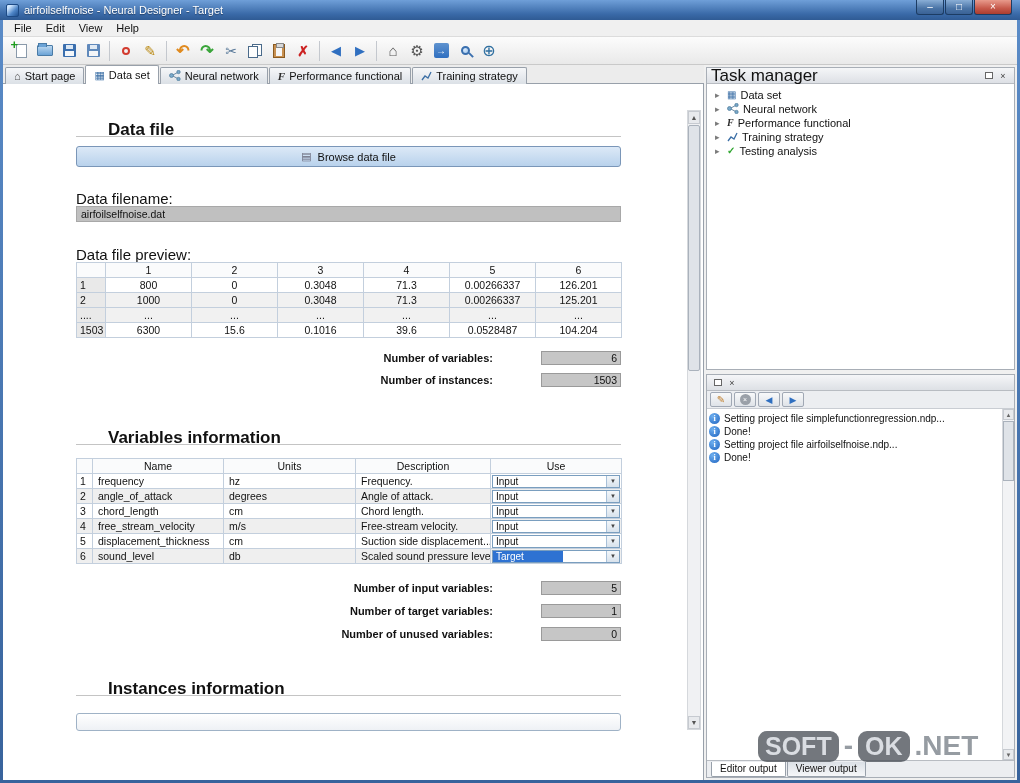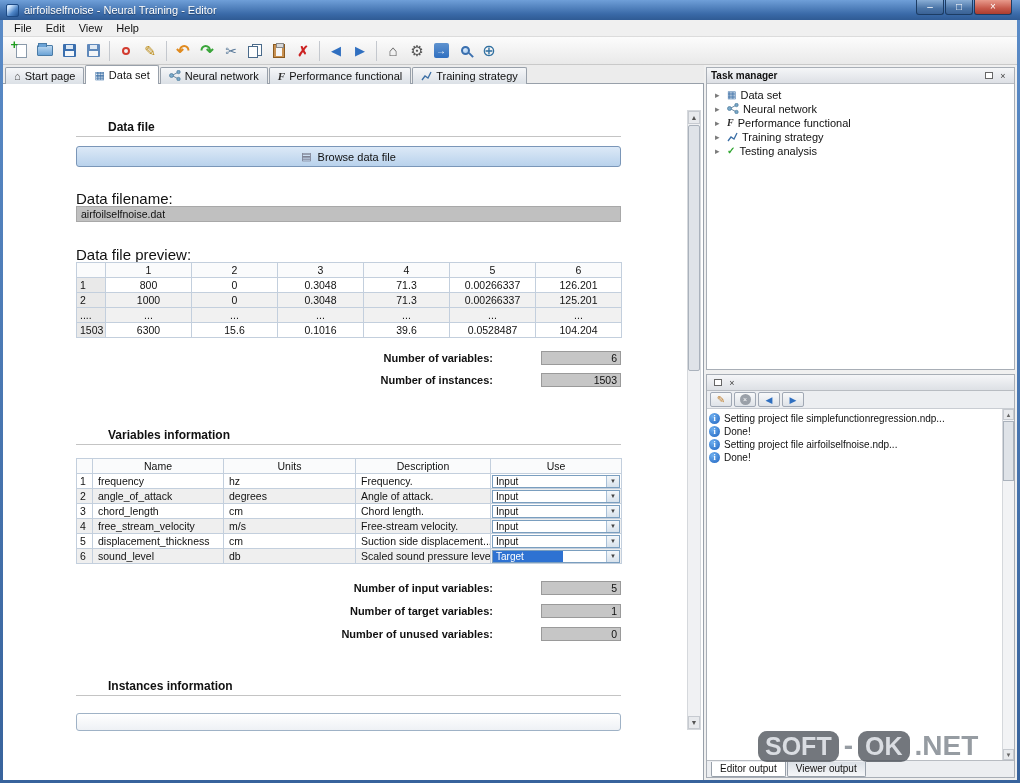--- a/index.html
+++ b/index.html
@@ -71,21 +71,21 @@
   .tab { display:inline-flex; align-items:center; gap:4px; height:17px; padding:0 8px;
     border:1px solid #98a0aa; border-bottom:none; border-radius:2px 2px 0 0;
     background:linear-gradient(#f6f7f9,#dbe0e6); margin-right:1px; position:relative; top:1px; white-space:nowrap; }
   .tab.active { background:#fff; height:19px; z-index:2; }
   .tab .ticon { font-size:11px; line-height:11px; }
   .ic-grid { color:#3a6ea5; font-size:11px; }
   .ic-F { font-family:"Liberation Serif", serif; font-style:italic; font-weight:bold; font-size:12px; color:#2a2a2a; }
   .ic-check { color:#2fa52f; font-weight:bold; font-size:11px; }
   .editor-view { position:relative; flex:1; background:#fff; border-right:1px solid #98a0aa; overflow:hidden; }
   
-  .sec-heading { position:absolute; font-weight:bold; font-size:12px;padding-left:32px; }
+  .sec-heading { position:absolute; font-weight:bold; font-size:17px;padding-left:32px; }
   .sec-line { position:absolute; left:73px; width:545px; height:1px; background:#c4c4c4; }
   .plain-label { position:absolute; font-size:15px; }
   .browse-btn { position:absolute; left:73px; width:545px; height:21px; border:1px solid #7a96b8; border-radius:3px;
     background:linear-gradient(#dcE9f7,#b9d2ec); display:flex; align-items:center; justify-content:center; gap:6px; }
   .ic-browse { color:#667; font-size:11px; }
   .filename-field { position:absolute; left:73px; width:545px; height:16px; background:#c0c0c0;
     border:1px solid #a8a8a8; line-height:14px; padding:0 4px; font-size:10.5px; }
   table { border-collapse:collapse; table-layout:fixed; font-size:10.5px; }
   .ptable,.vtable { position:absolute; left:73px; width:545px; }
   .ptable th,.ptable td,.vtable th,.vtable td { border:1px solid #c3cfdd; height:15px; padding:0 5px;
@@ -116,21 +116,21 @@
   .vsb .arr { position:absolute; left:0; width:12px; height:13px; background:#e8eaed; border:1px solid #c6cad0;
     font-size:7px; color:#555; display:flex; align-items:center; justify-content:center; }
   .vsb .arr.up { top:0; } .vsb .arr.down { bottom:0; }
   .vsb .thumb { position:absolute; left:0; top:14px; width:12px; height:246px; background:#dfe3e8;
     border:1px solid #aab2bc; border-radius:2px; }
   
   .side-pane { width:313px; background:#f0f0f0; padding:2px 2px 0 2px; display:flex; flex-direction:column; }
   .panel { border:1px solid #a8aeb6; background:#fff; display:flex; flex-direction:column; }
   .panel-hd { height:16px; display:flex; align-items:center; padding:0 4px;
     background:linear-gradient(#f5f6f8,#dde0e5); border-bottom:1px solid #b8bcc2; }
-  .panel-hd .ttl { flex:1; font-size:10px;font-weight:bold; }
+  .panel-hd .ttl { flex:1; font-size:17px; }
   .hd-ic { width:14px; height:12px; display:flex; align-items:center; justify-content:center;
     font-size:9px; color:#444; }
   .hd-float { width:8px; height:7px; border:1px solid #666; background:#fff; }
   .tm-body { flex:1; background:#fff; padding-top:4px; }
   .tree-item { display:flex; align-items:center; gap:4px; height:14px; padding-left:8px; }
   .expander { color:#7a7a7a; font-size:9px; width:8px; }
   .tree-item .ticon { font-size:10px; line-height:10px; }
   .splitter { height:4px; }
   .out-toolbar { height:18px; display:flex; align-items:center; gap:2px; padding:1px 3px;
     background:#eceef1; border-bottom:1px solid #c9cdd3; }
@@ -159,21 +159,21 @@
   
   .watermark { position:absolute; left:758px; top:730px; z-index:60; display:flex; align-items:center; gap:5px;
     font-weight:bold; font-size:28px; color:#8f959c; opacity:.93; }
   .wm-badge { background:rgba(78,83,90,.85); color:#d8dbe0; border-radius:9px; padding:1px 7px; font-size:25px; }
 </style>
 </head>
 <body>
 
 <div class="titlebar">
   <span class="app-icon"></span>
-  <span class="title-text">airfoilselfnoise - Neural Training - Editor</span>
+  <span class="title-text">airfoilselfnoise - Neural Designer - Target</span>
 </div>
 <div class="caption-buttons">
   <div class="capbtn">–</div>
   <div class="capbtn">□</div>
   <div class="capbtn close">×</div>
 </div>
 
 <div class="client">
 
   <div class="menubar">

